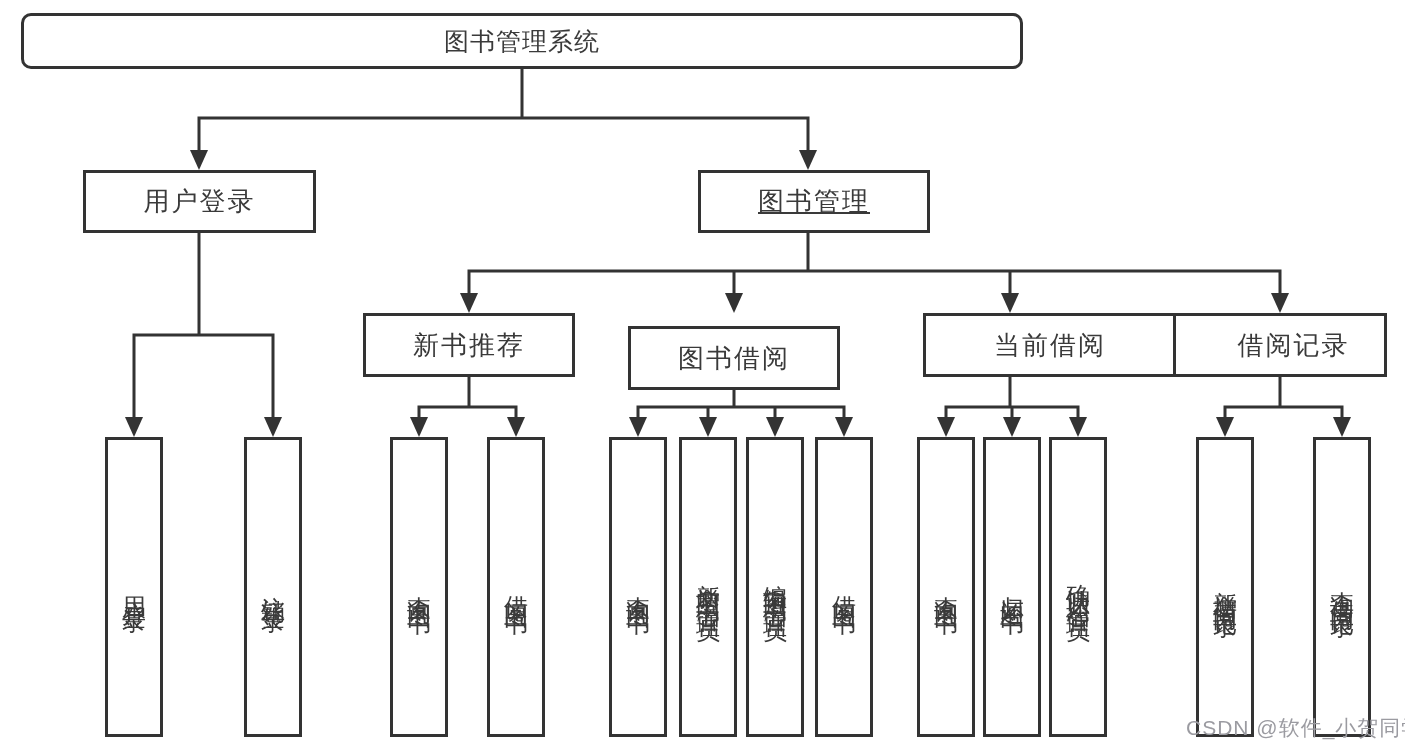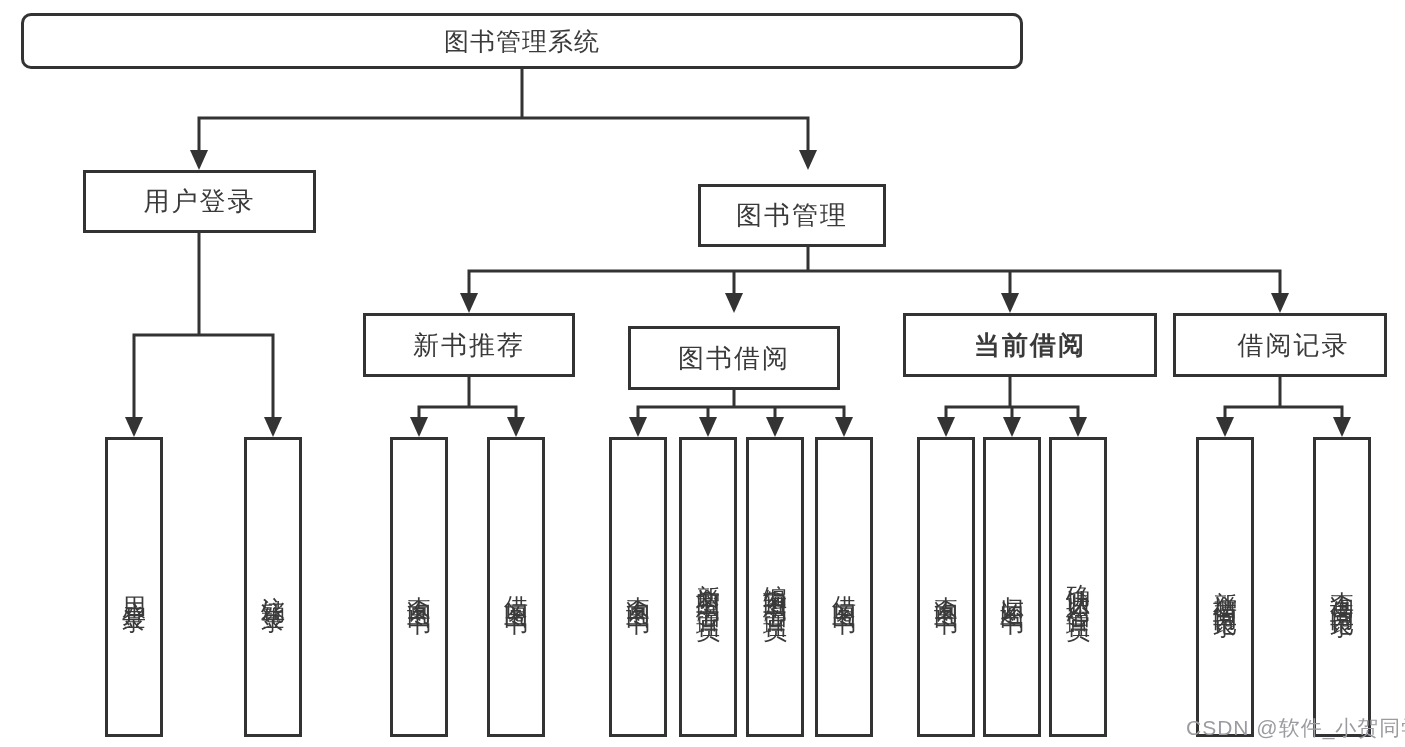--- a/index.html
+++ b/index.html
@@ -104,25 +104,25 @@
       <polygon points="1003,417 1021,417 1012,437"></polygon>
       <polygon points="1069,417 1087,417 1078,437"></polygon>
       <polygon points="1216,417 1234,417 1225,437"></polygon>
       <polygon points="1333,417 1351,417 1342,437"></polygon>
     </g>
   </svg>
 
   <div class="node root" style="left:21px; top:13px; width:1002px; height:56px;border-radius:10px;">图书管理系统</div>
 
   <div class="node" style="left:83px; top:170px; width:233px; height:63px;">用户登录</div>
-  <div class="node" style="left:698px; top:184px; width:188px; height:63px;">图书管理</div>
+  <div class="node" style="left:698px; top:170px; width:232px; height:63px;text-decoration:underline;">图书管理</div>
 
   <div class="node" style="left:363px; top:313px; width:212px; height:64px;">新书推荐</div>
   <div class="node" style="left:628px; top:326px; width:212px; height:64px;">图书借阅</div>
-  <div class="node" style="left:903px; top:313px; width:254px; height:64px;font-weight:bold;">当前借阅</div>
+  <div class="node" style="left:923px; top:313px; width:254px; height:64px;">当前借阅</div>
   <div class="node" style="left:1173px; top:313px; width:214px; height:64px;padding-left:27px;">借阅记录</div>
 
   <div class="leaf" style="left:105px;">
     <span class="vtext">用户登录</span>
   </div>
   <div class="leaf" style="left:244px;">
     <span class="vtext">注销登录</span>
   </div>
 
   <div class="leaf" style="left:390px;">

